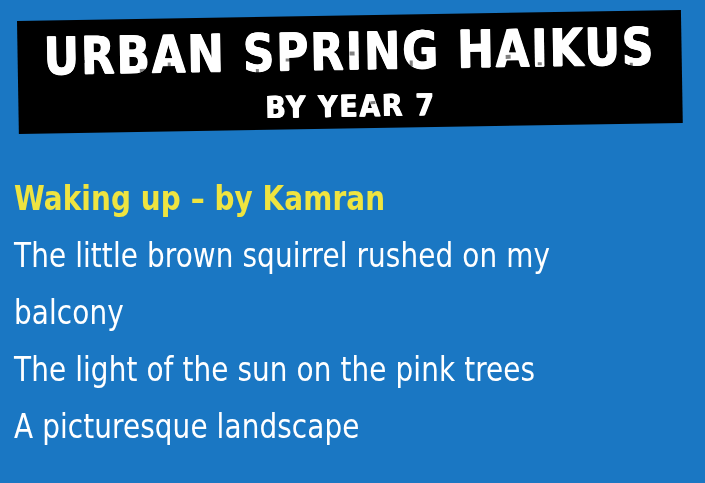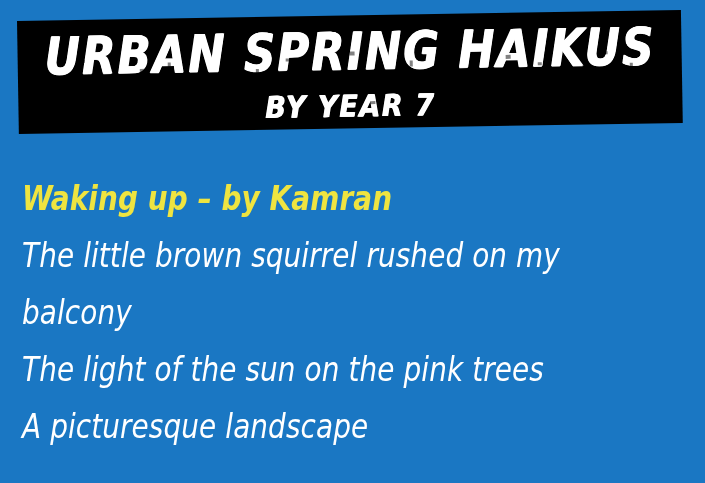--- a/index.html
+++ b/index.html
@@ -12,21 +12,20 @@
     overflow: hidden;
     font-family: "DejaVu Sans", sans-serif;
   }
 
   #poster {
     position: relative;
     width: 705px;
     height: 483px;
     background: #1a77c3;
     overflow: hidden;
-    font-style: italic;
   }
 
   
   #banner {
     position: absolute;
     left: 17px;
     top: 21px;
     width: 664px;
     height: 113px;
     background: #000000;
@@ -88,21 +87,21 @@
     position: absolute;
     left: 0; top: 0; right: 0; bottom: 0;
     pointer-events: none;
     opacity: 0.55;
     mix-blend-mode: multiply;
   }
 
   
   #body-text {
     position: absolute;
-    left: 22px;
+    left: 14px;
     top: 170px;
     width: 660px;
   }
 
   .poem-line {
     font-family: "DejaVu Sans Condensed", "DejaVu Sans", sans-serif;
     font-size: 31px;
     line-height: 57px;
     color: #ffffff;
     white-space: nowrap;

